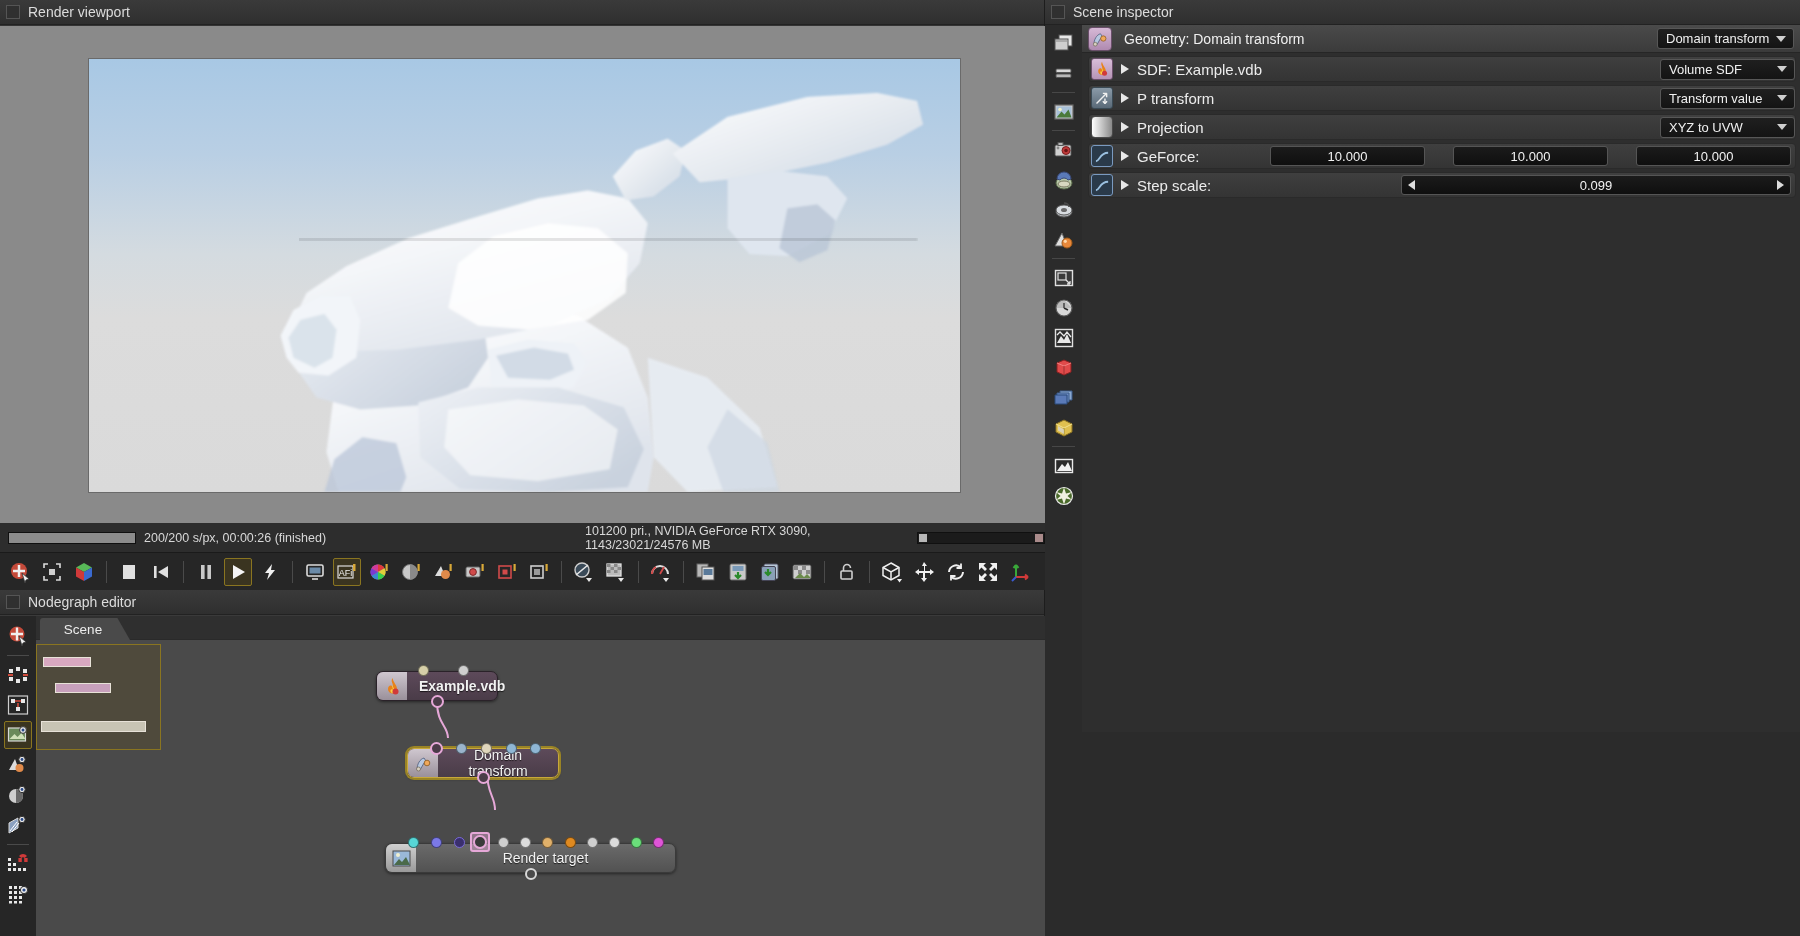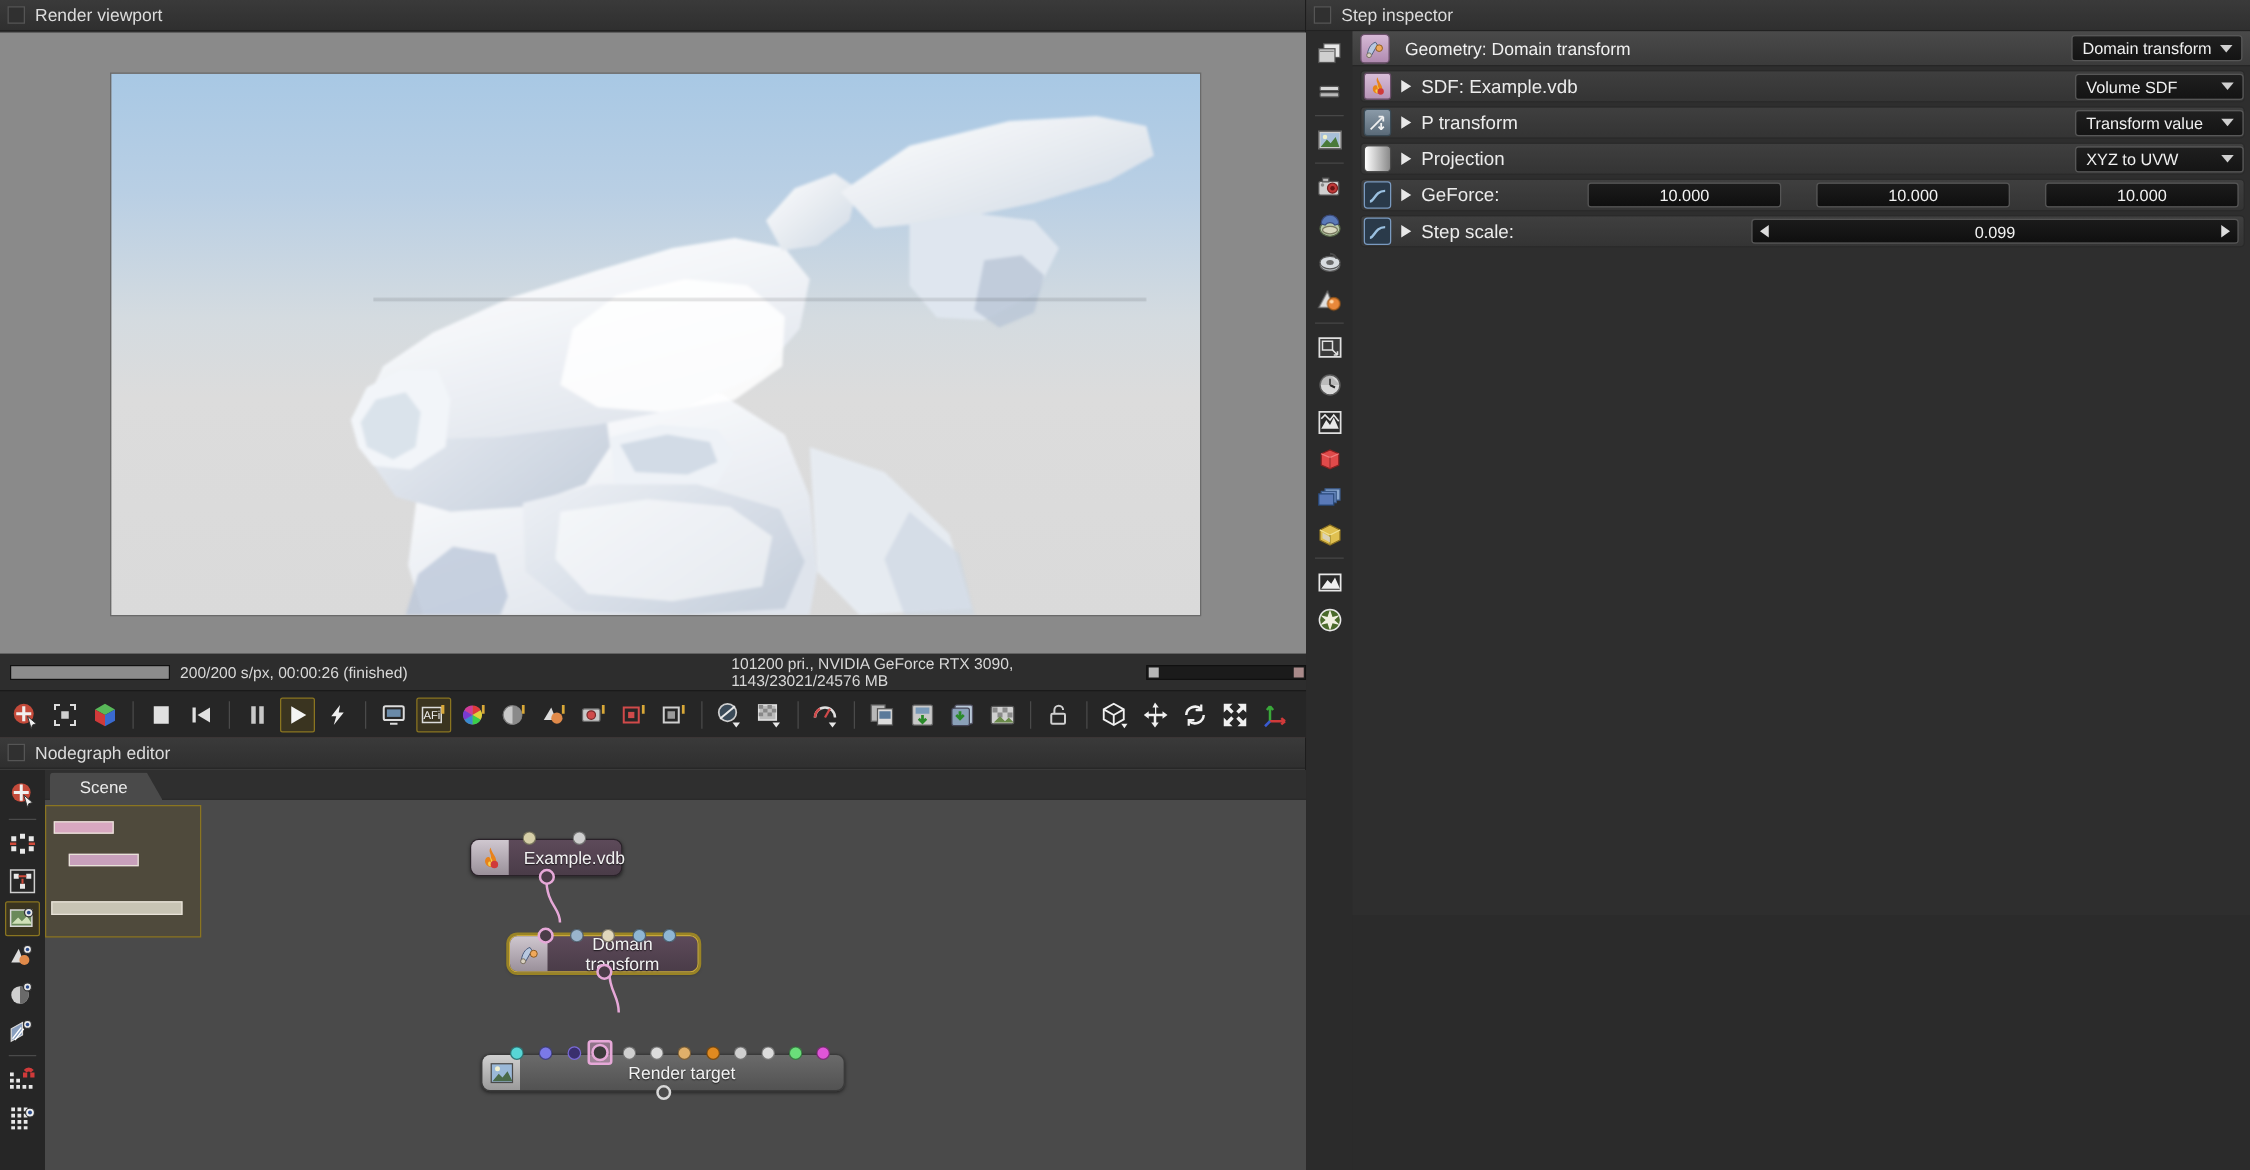--- a/index.html
+++ b/index.html
@@ -769,21 +769,21 @@
             <div class="mm-box" style="left: 6px; top: 12px; width: 48px; height: 10px; background: rgb(216, 168, 192);"></div>
             <div class="mm-box" style="left: 18px; top: 38px; width: 56px; height: 10px; background: rgb(200, 160, 188);"></div>
             <div class="mm-box" style="left: 4px; top: 76px; width: 105px; height: 11px; background: rgb(200, 196, 180);"></div>
           </div>
 
         <svg id="wires" width="1009" height="296" style="position:absolute;left:0;top:0;">
           <path d="M401,61 C401,85 412,85 412,98" class="wire"></path>
           <path d="M451,131 C451,155 459,155 459,170" class="wire"></path>
         </svg>
 
-        <div class="node" id="node-example-vdb" style="left:340px; top:31px; width:122px;">
+        <div class="node" id="node-example-vdb" style="left:340px; top:31px; width:122px;font-weight:bold;">
           <span class="node-icon">
             <svg class="ico" width="19" height="19" viewBox="0 0 19 19">
               <path d="M9.5,1 C7,5 11,6.5 9.5,10 C8,7 5,9 5,12 a4.5,4.5 0 0 0 9,0 C14,8 10.5,6 9.5,1 Z" fill="#e8821a"></path>
               <path d="M9.5,8 C8.5,10 10.5,11 9.5,13 C8.5,11.5 7.5,12.5 7.5,14 a2,2 0 0 0 4,0 C11.5,12 10,10.5 9.5,8 Z" fill="#f8d04a"></path>
               <circle cx="12.5" cy="14.5" r="3" fill="#d03a3a"></circle>
             </svg>
           </span>
           <span class="node-label">Example.vdb</span>
         </div>
         <div class="pin" style="left:382px;top:25px;background:#d6cfa8;"></div>
@@ -831,21 +831,21 @@
         <div class="pin" style="left:617px;top:197px;background:#e055d8;"></div>
         <div class="pin" style="left:489px;top:228px;background:#4a4a4a;border:2px solid #d8d8d8;width:12px;height:12px;"></div>
       </div>
     </div>
   </div>
 
   <div id="right-col">
 
     <div class="panel-title" id="insp-title">
       <span class="tbox"></span>
-      <span>Step inspector</span>
+      <span>Scene inspector</span>
     </div>
 
     <div id="insp-tools">
       <div class="it-btn">
         <svg class="ico" width="21" height="21" viewBox="0 0 21 21">
           <rect x="6" y="2" width="13" height="11" fill="#e8e8e8" stroke="#555"></rect>
           <rect x="2" y="6" width="13" height="11" fill="#cfcfcf" stroke="#555"></rect>
           <path d="M3,8 h11" stroke="#888"></path>
         </svg>
       </div>

